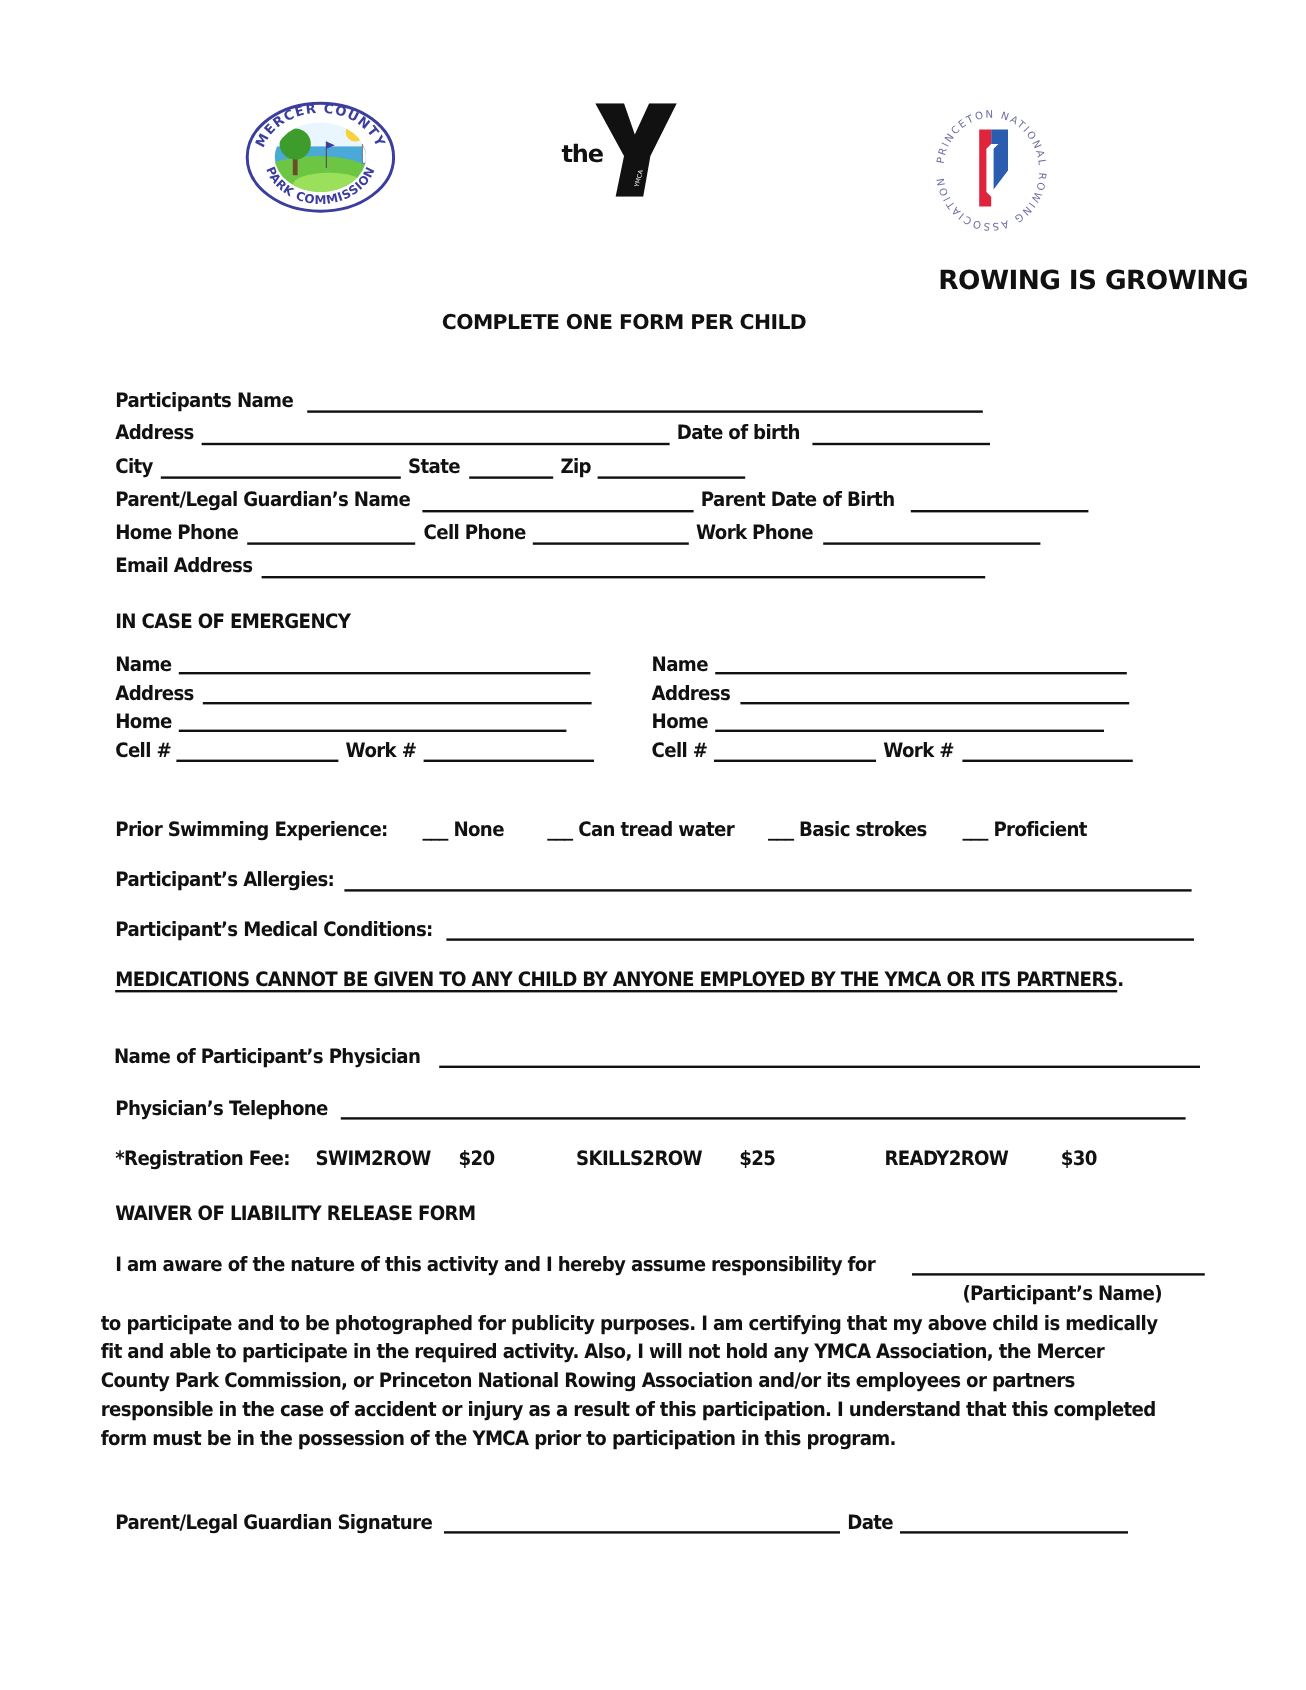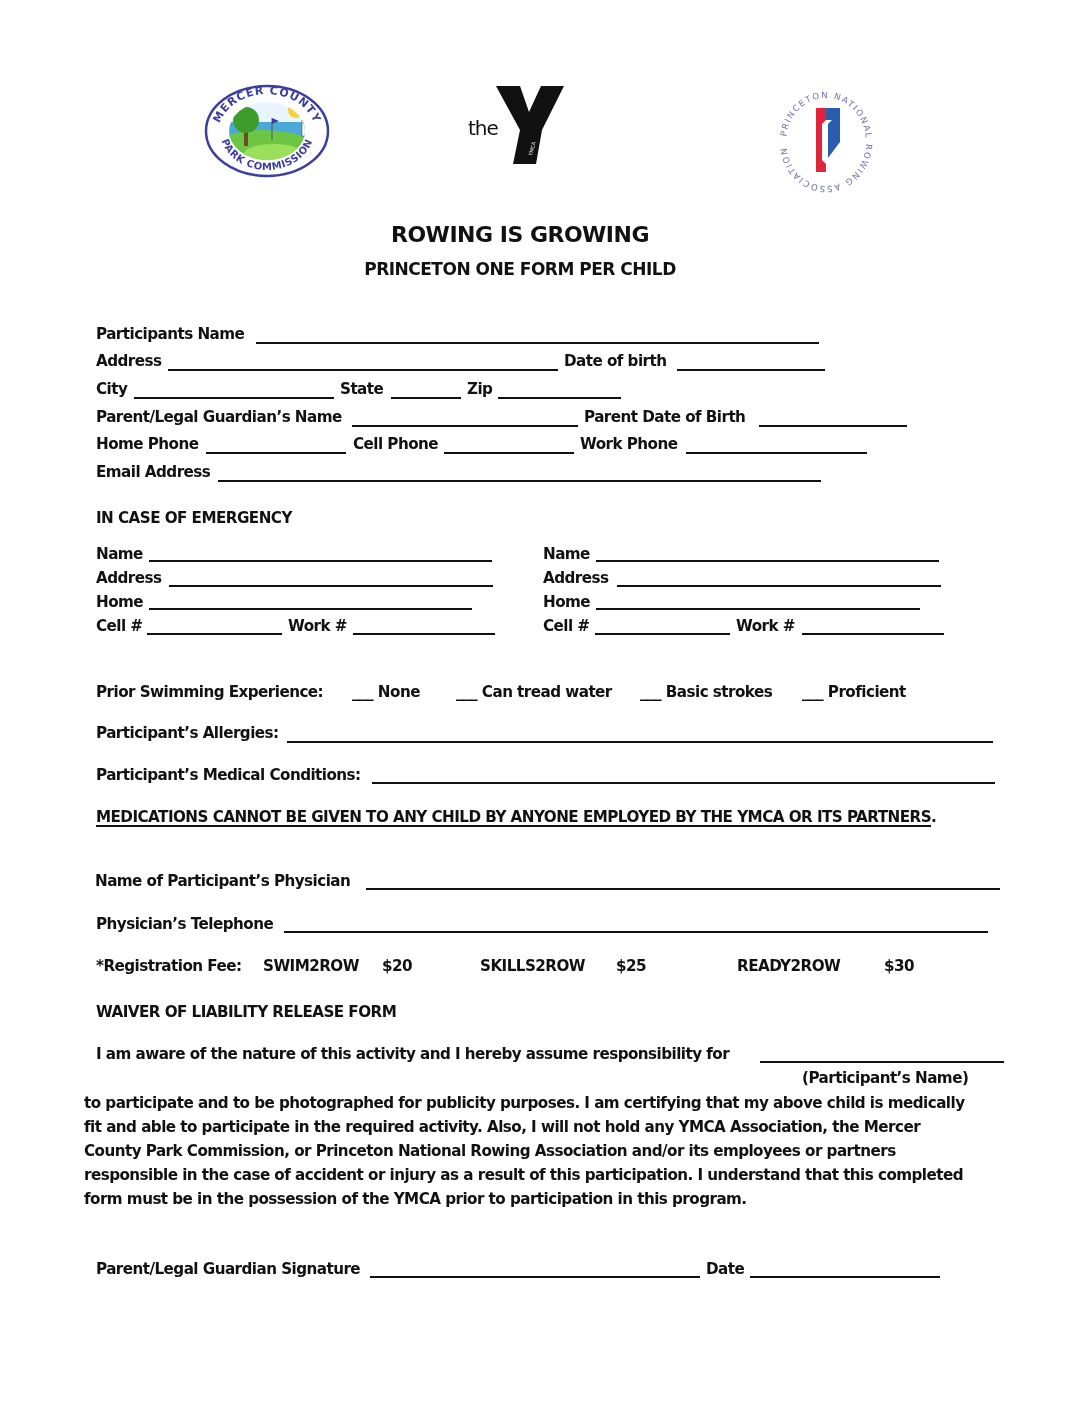--- a/index.html
+++ b/index.html
@@ -40,40 +40,40 @@
       <polygon points="98,52 98,36 106,52" fill="#fff" stroke="#555" stroke-width="0.6"></polygon>
       <line x1="68" y1="34" x2="68" y2="56" stroke="#555" stroke-width="1"></line>
       <polygon points="68,34 75,37 68,40" fill="#3b3e9e"></polygon>
     </g>
     <text font-size="11" font-weight="bold" fill="#3b3e9e" letter-spacing="1"><textPath href="#arcTop" startOffset="50%" text-anchor="middle">MERCER COUNTY</textPath></text>
     <text font-size="10" font-weight="bold" fill="#3b3e9e" letter-spacing="0.5"><textPath href="#arcBot" startOffset="50%" text-anchor="middle" dy="10">PARK COMMISSION</textPath></text>
   </svg>
 </div>
 
 <div class="logo" style="left:468px;top:86px;width:100px;height:80px;">
-  <span style="position:absolute;left:0;top:30px;font-size:20px;font-weight:normal;letter-spacing:-1px;">the</span>
+  <span style="position:absolute;left:0;top:30px;font-size:20px;font-weight:bold;letter-spacing:-1px;">the</span>
   <svg style="position:absolute;left:28px;top:0" width="70" height="78" viewBox="0 0 70 78">
     <polygon points="0,0 24,0 33,26 45,0 68,0 46,44 40,78 17,78 24,44" fill="#111"></polygon>
     <text x="36" y="70" font-size="5" fill="#fff" transform="rotate(-75 36 70)">YMCA</text>
   </svg>
 </div>
 
 <div class="logo" style="left:770px;top:86px;width:112px;height:112px;">
   <svg width="112" height="112" viewBox="0 0 112 112">
     <defs>
         <path id="ringPath" d="M56,56 m-40,0 a40,44 0 1,1 80,0 a40,44 0 1,1 -80,0"></path>
       </defs>
     <text font-size="8.5" fill="#6d6fa5" letter-spacing="1.6"><textPath href="#ringPath" startOffset="2%">PRINCETON NATIONAL ROWING ASSOCIATION</textPath></text>
     <polygon points="46,22 56,22 56,34 52,38 52,74 56,78 56,86 46,86" fill="#e0243c"></polygon>
     <polygon points="56,22 70,22 70,56 58,72 58,38 62,34 56,34" fill="#2a5db0"></polygon>
   </svg>
 </div>
 
-<div class="title" style="top:222px;font-size:22px;left:0;width:1040px;">ROWING IS GROWING</div>
-<div class="title" style="top:259px;font-size:17px;left:0;width:1040px;">PRINCETON ONE FORM PER CHILD</div>
+<div class="title" style="top:222px;font-size:22px;left:0;width:1040px;text-align:right;">ROWING IS GROWING</div>
+<div class="title" style="top:259px;font-size:17px;left:0;width:1040px;">COMPLETE ONE FORM PER CHILD</div>
 
 <div class="t" style="left:96px;top:324px;">Participants Name</div>
 <div class="line" style="left:256px;width:563px;top:342px;"></div>
 
 <div class="t" style="left:96px;top:351px;">Address</div>
 <div class="line" style="left:168px;width:390px;top:369px;"></div>
 <div class="t" style="left:564px;top:351px;">Date of birth</div>
 <div class="line" style="left:677px;width:148px;top:369px;"></div>
 
 <div class="t" style="left:96px;top:379px;">City</div>

